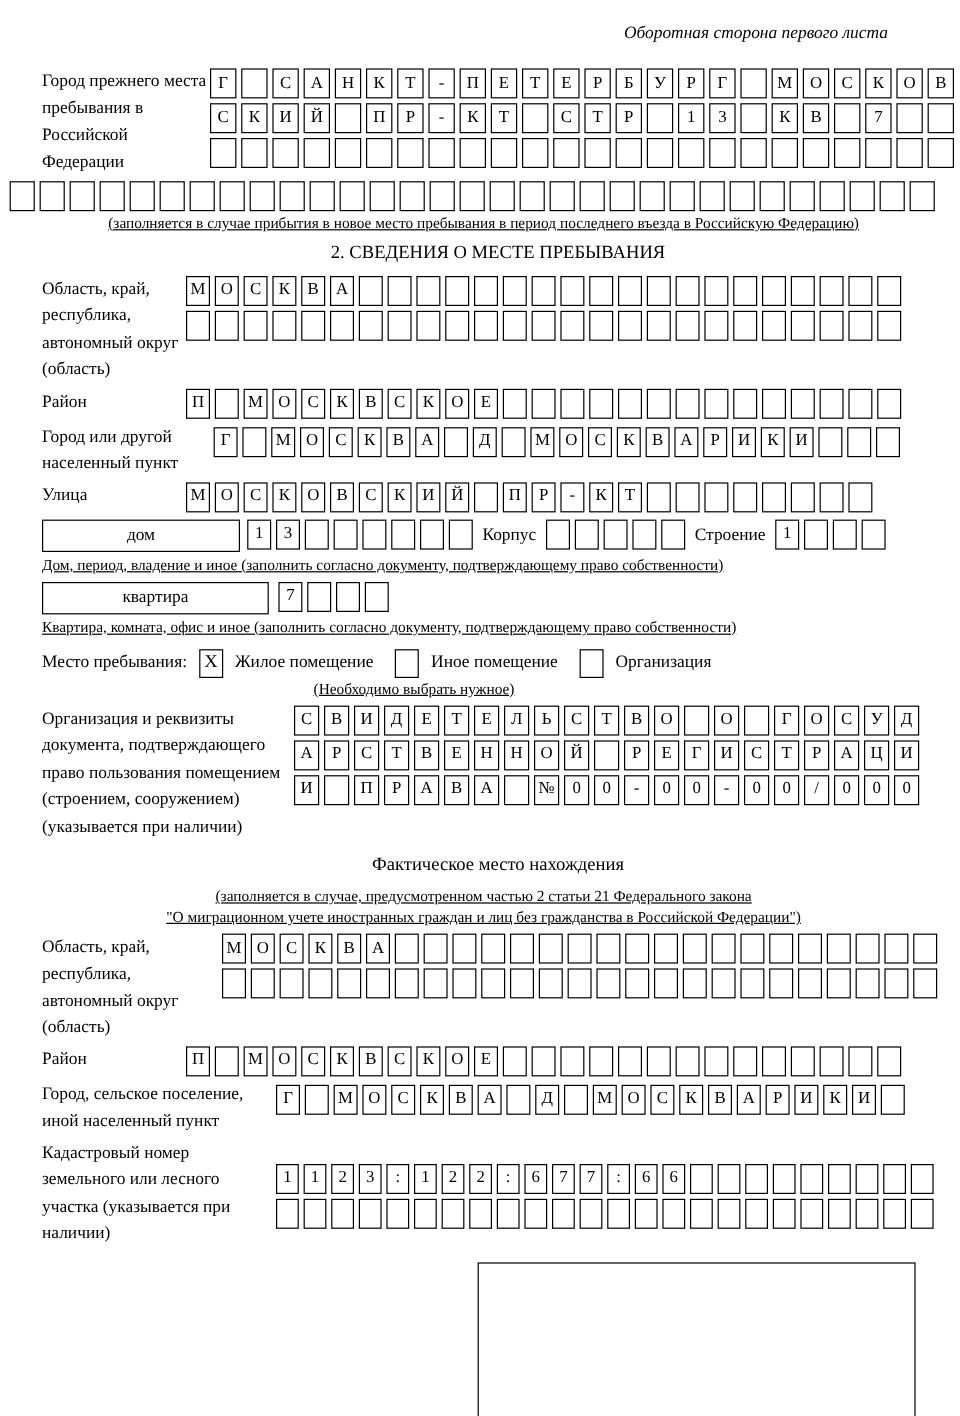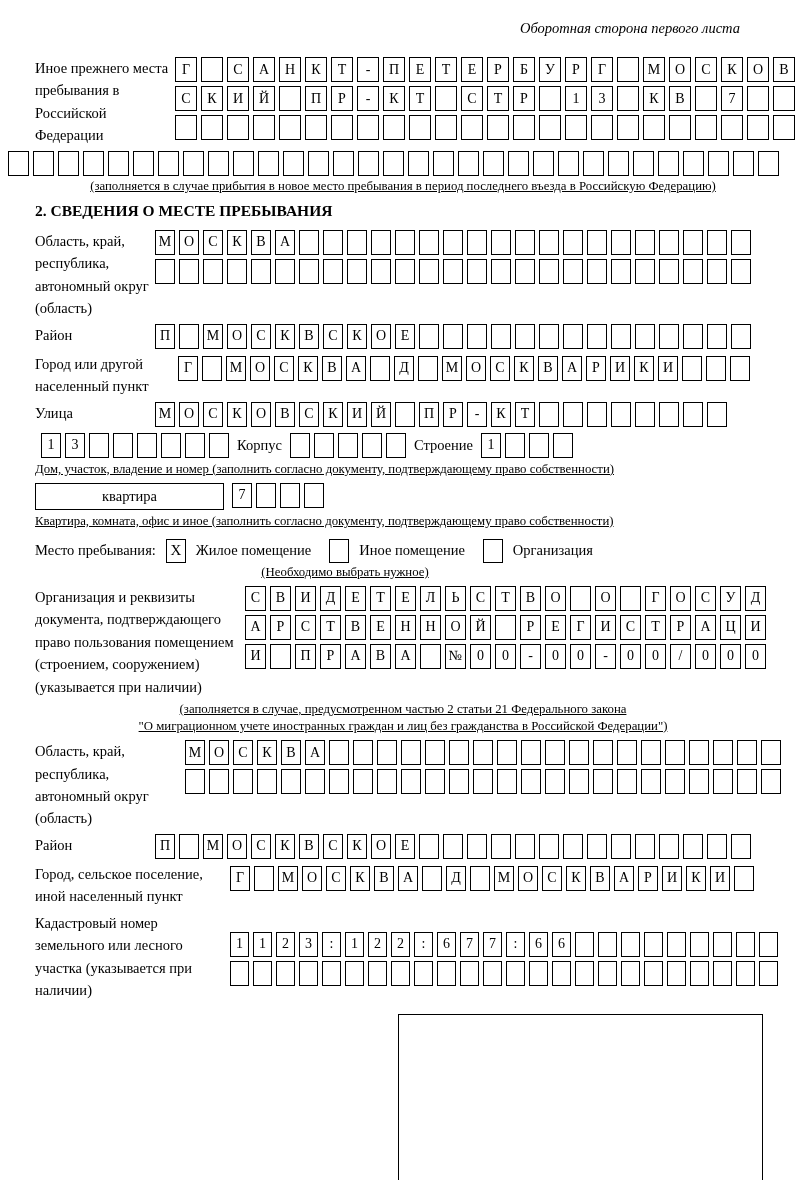--- a/index.html
+++ b/index.html
@@ -22,21 +22,21 @@
     display:flex; align-items:center; justify-content:center;
     font-size:14px; background:#fff;
   }
   .s1 .cell { width:22px; }
   .s1w .cell { width:21px; }
   .doc .cell { width:21px; }
   .cad .cell { width:19px; }
 
   .cap { font-size:12.8px; margin:2px 0 6px 0;text-decoration:underline; }
   .center { text-align:center; }
-  .sec-title { text-align:left; font-weight:bold; font-size:15.5px; margin:8px 0 10px 0; }
+  .sec-title { text-align:center; font-weight:normal; font-size:15.5px; margin:8px 0 10px 0; }
 
   .wide-box {
     flex:none; height:27px; border:1.7px solid #000;
     display:flex; align-items:center; justify-content:center; font-size:14.5px;
   }
   .inline-label { flex:none; margin:0 8px; font-size:14.5px; align-self:center; }
 
   .stay-row { display:flex; align-items:center; margin:10px 0 2px 0; font-size:14.5px; }
   .chkbox {
     flex:none; width:20px; height:24px; border:1.7px solid #000; margin:0 10px;
@@ -47,21 +47,21 @@
   .stamp-box { width:365px; height:174px; border:1.8px solid #000; margin-left:363px; margin-top:12px; background:#fff; }
 </style>
 </head>
 <body>
 
 <div class="page">
 
   <div class="header-note">Оборотная сторона первого листа</div>
 
   <div class="form-row">
-    <div class="flabel" style="width:140px">Иное прежнего места пребывания в Российской Федерации</div>
+    <div class="flabel" style="width:140px">Город прежнего места пребывания в Российской Федерации</div>
     <div class="cellrows">
       <div class="cells s1">
           <div class="cell">Г</div>
           <div class="cell"></div>
           <div class="cell">С</div>
           <div class="cell">А</div>
           <div class="cell">Н</div>
           <div class="cell">К</div>
           <div class="cell">Т</div>
           <div class="cell">-</div>
@@ -318,20 +318,21 @@
         <div class="cell"></div>
         <div class="cell"></div>
         <div class="cell"></div>
         <div class="cell"></div>
         <div class="cell"></div>
         <div class="cell"></div>
       </div>
   </div>
 
   <div class="form-row" style="margin-top:6px">
+    <div class="wide-box" style="width:165px">дом</div>
     <div class="cells" style="margin-left:6px">
         <div class="cell">1</div>
         <div class="cell">3</div>
         <div class="cell"></div>
         <div class="cell"></div>
         <div class="cell"></div>
         <div class="cell"></div>
         <div class="cell"></div>
         <div class="cell"></div>
       </div>
@@ -344,21 +345,21 @@
         <div class="cell"></div>
       </div>
     <div class="inline-label">Строение</div>
     <div class="cells">
         <div class="cell">1</div>
         <div class="cell"></div>
         <div class="cell"></div>
         <div class="cell"></div>
       </div>
   </div>
-  <div class="cap">Дом, участок, владение и номер (заполнить согласно документу, подтверждающему право собственности)</div>
+  <div class="cap">Дом, период, владение и иное (заполнить согласно документу, подтверждающему право собственности)</div>
 
   <div class="form-row">
     <div class="wide-box" style="width:189px">квартира</div>
     <div class="cells" style="margin-left:8px">
         <div class="cell">7</div>
         <div class="cell"></div>
         <div class="cell"></div>
         <div class="cell"></div>
       </div>
   </div>
@@ -443,20 +444,21 @@
           <div class="cell">0</div>
           <div class="cell">0</div>
           <div class="cell">/</div>
           <div class="cell">0</div>
           <div class="cell">0</div>
           <div class="cell">0</div>
         </div>
     </div>
   </div>
 
+  <div class="sec-title" style="margin-top:12px">Фактическое место нахождения</div>
   <div class="cap center" style="margin-left:-27px; width:790px; margin-bottom:0">(заполняется в случае, предусмотренном частью 2 статьи 21 Федерального закона</div>
   <div class="cap center" style="margin-left:-27px; width:790px; margin-bottom:6px">"О миграционном учете иностранных граждан и лиц без гражданства в Российской Федерации")</div>
 
   <div class="form-row">
     <div class="flabel" style="width:150px">Область, край, республика, автономный округ (область)</div>
     <div class="cellrows">
       <div class="cells">
           <div class="cell">М</div>
           <div class="cell">О</div>
           <div class="cell">С</div>

